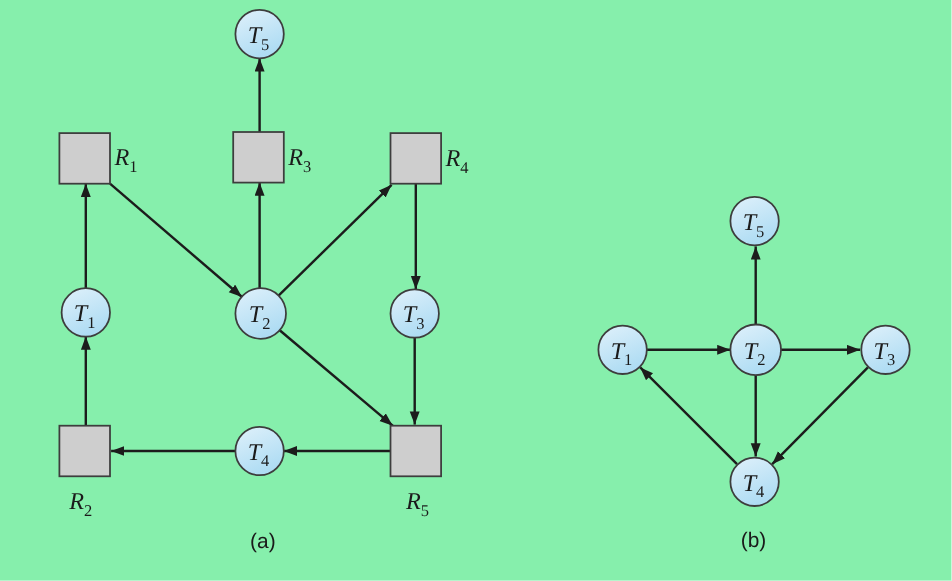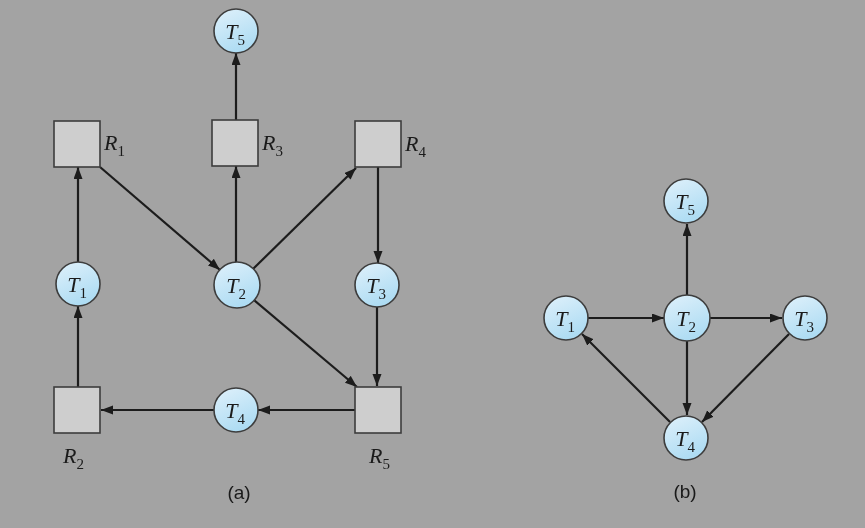--- a/index.html
+++ b/index.html
@@ -4,21 +4,21 @@
 <style>
   html, body {
     margin: 0;
     padding: 0;
     background: #ffffff;
   }
   .figure {
     position: relative;
     width: 865px;
     height: 528px;
-    background: #a3a3a3;
+    background: #86efac;
     overflow: hidden;
     font-family: "Liberation Sans", sans-serif;
   }
   .figure svg {
     position: absolute;
     left: 0;
     top: 0;
   }
   .caption {
     position: absolute;

